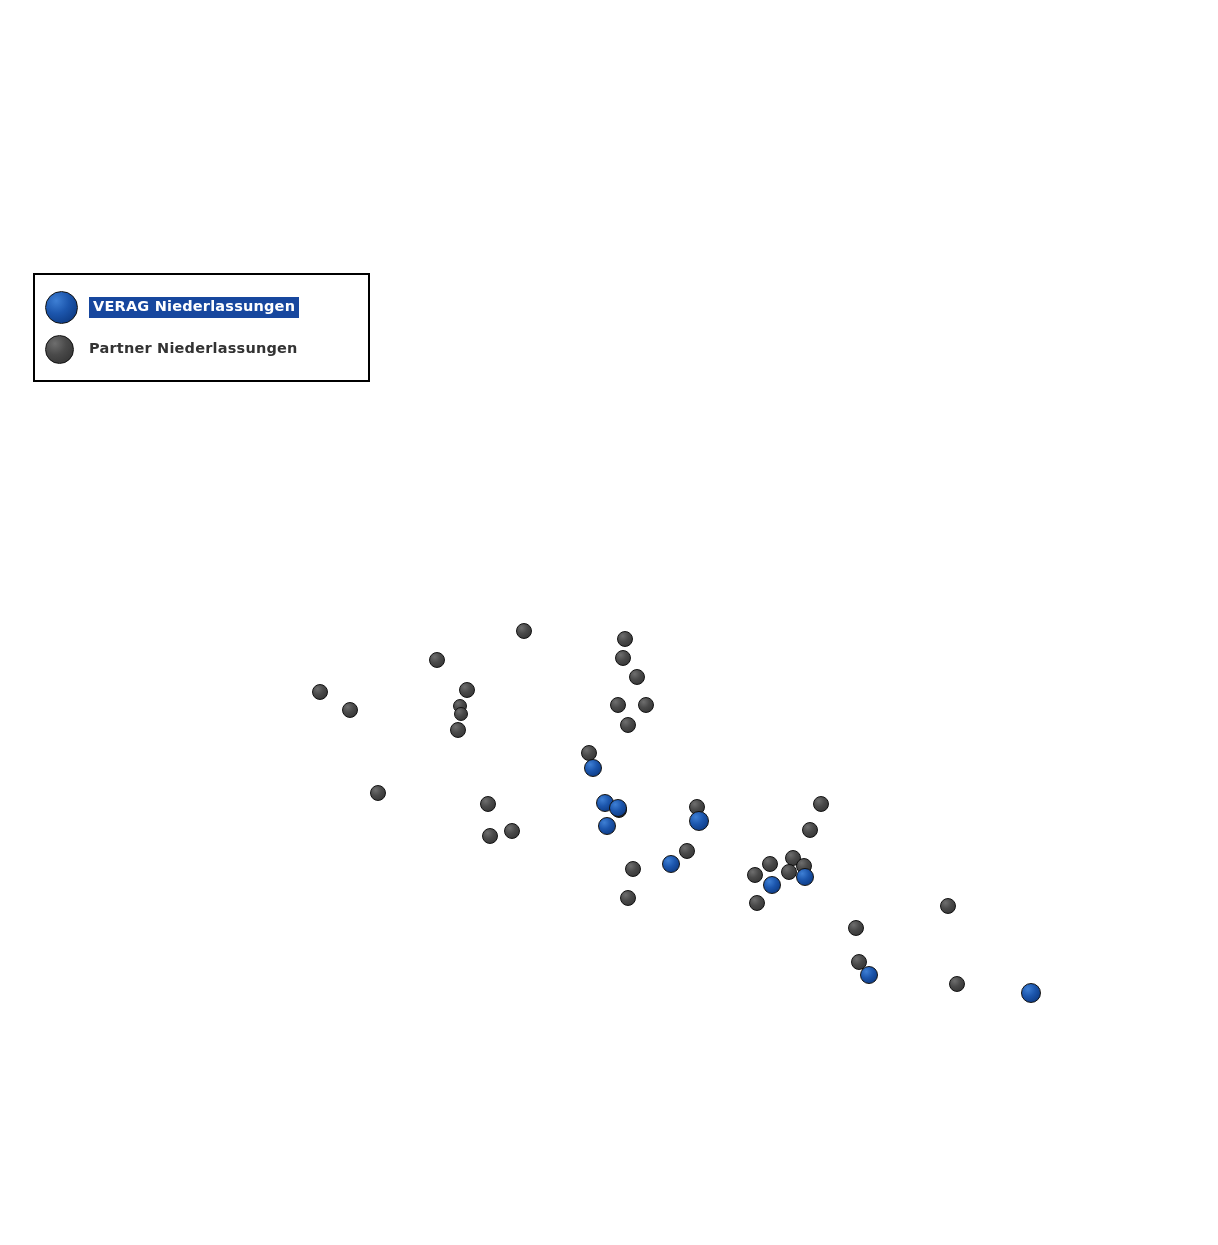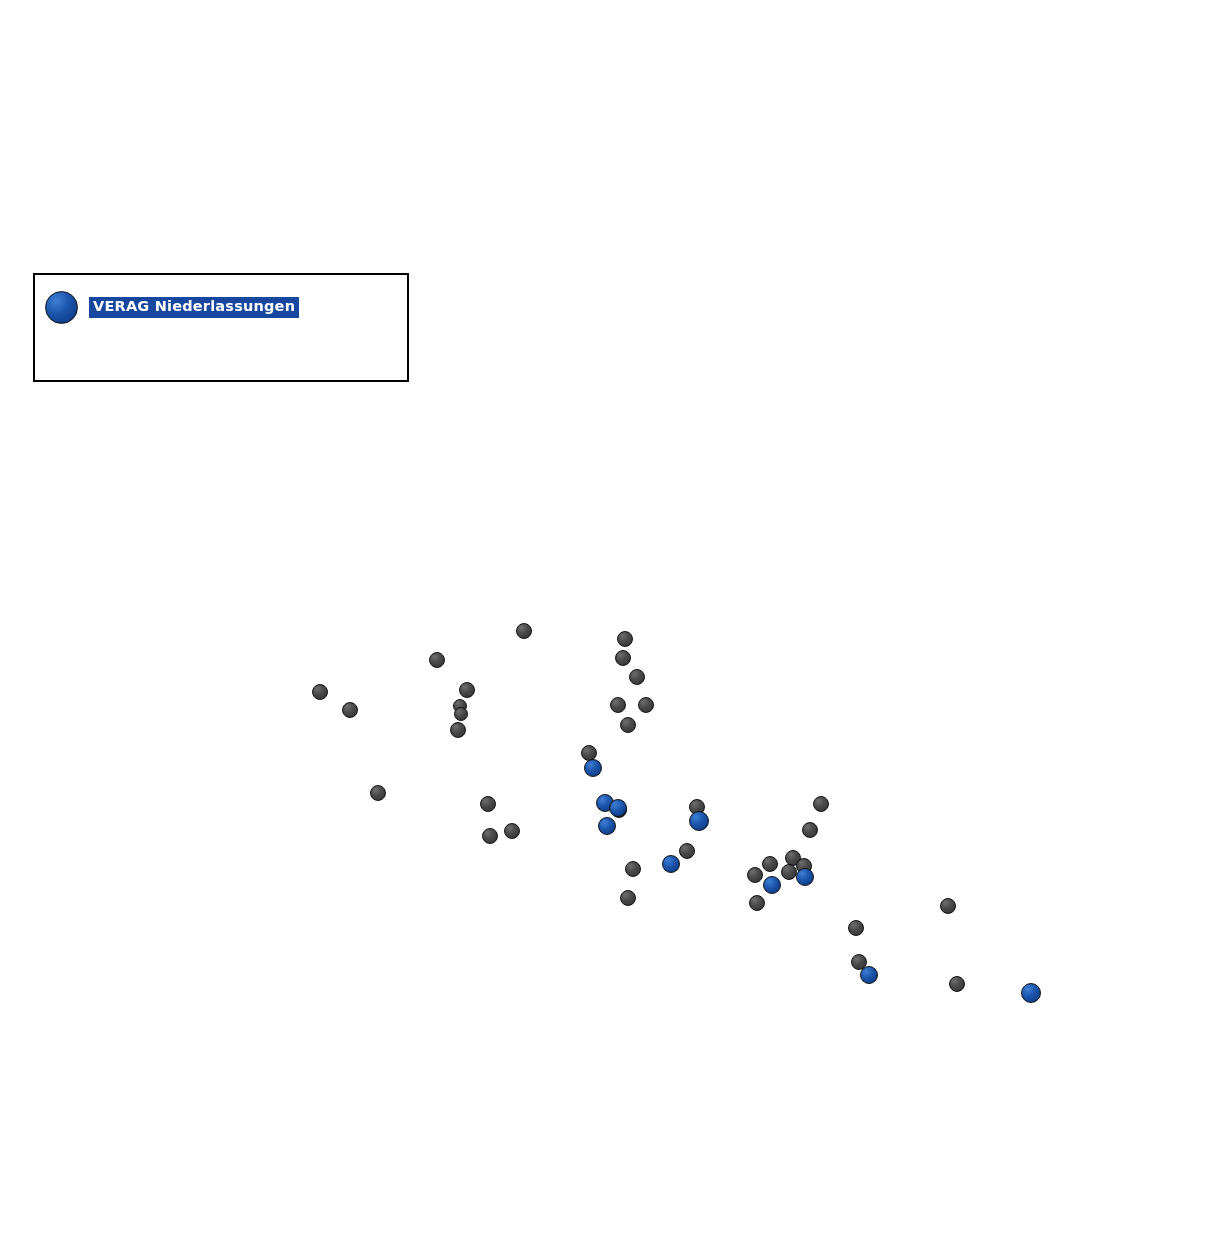--- a/index.html
+++ b/index.html
@@ -21,21 +21,21 @@
     top: 0;
     width: 1218px;
     height: 1245px;
   }
 
   
   .legend-box {
     position: absolute;
     left: 33px;
     top: 273px;
-    width: 376px;
+    width: 337px;
     height: 109px;
     background: #ffffff;
     border: 2px solid #000000;
     box-sizing: border-box;
   }
   .legend-row {
     position: absolute;
     display: flex;
     align-items: center;
   }
@@ -141,13 +141,17 @@
     <div class="marker verag" style="left: 796px; top: 868px; width: 18px; height: 18px;"></div>
     <div class="marker verag" style="left: 860px; top: 966px; width: 18px; height: 18px;"></div>
     <div class="marker verag" style="left: 1021px; top: 983px; width: 20px; height: 20px;"></div>
   </div>
 
 <div class="legend-box">
   <div class="legend-row r1">
     <span class="legend-dot verag"></span>
     <span class="legend-label highlighted">VERAG Niederlassungen</span>
   </div>
+  <div class="legend-row r2">
+    <span class="legend-dot partner"></span>
+    <span class="legend-label plain">Partner Niederlassungen</span>
+  </div>
 </div>
 
 </body></html>

